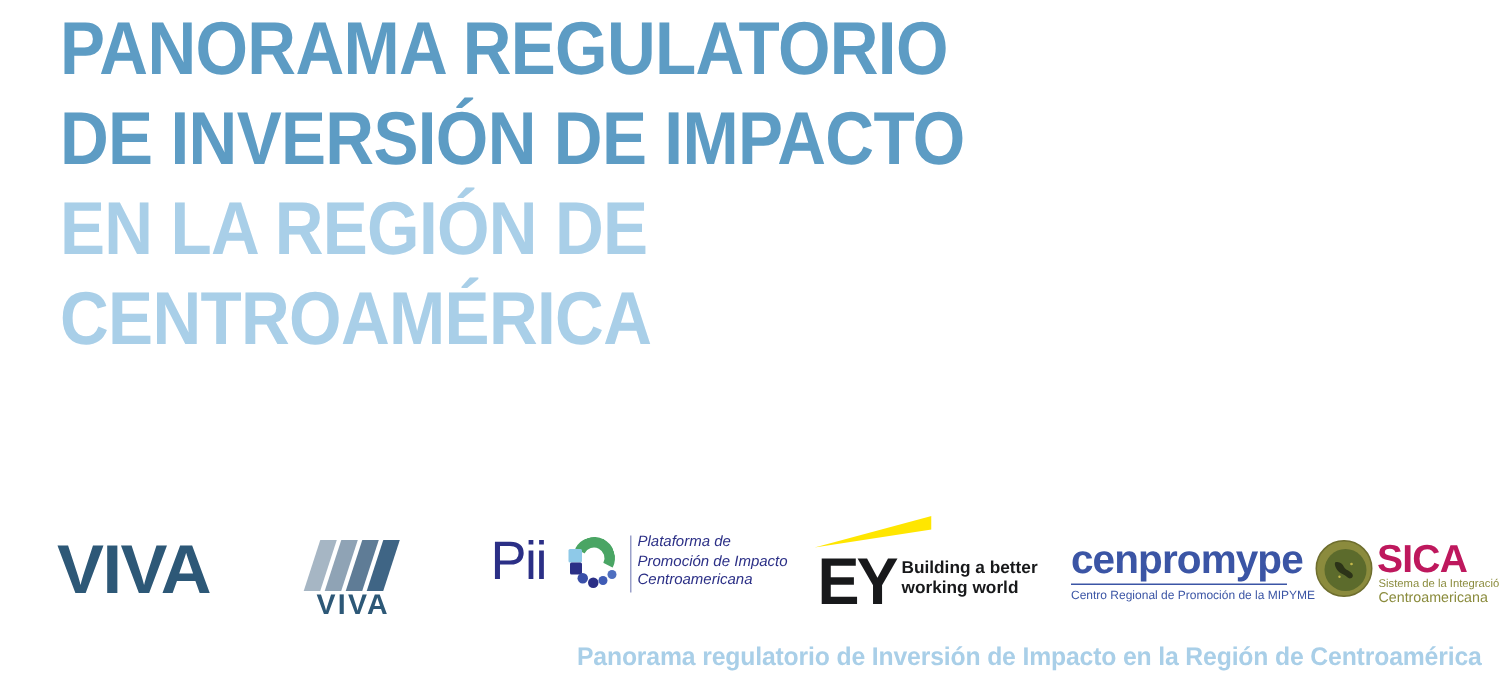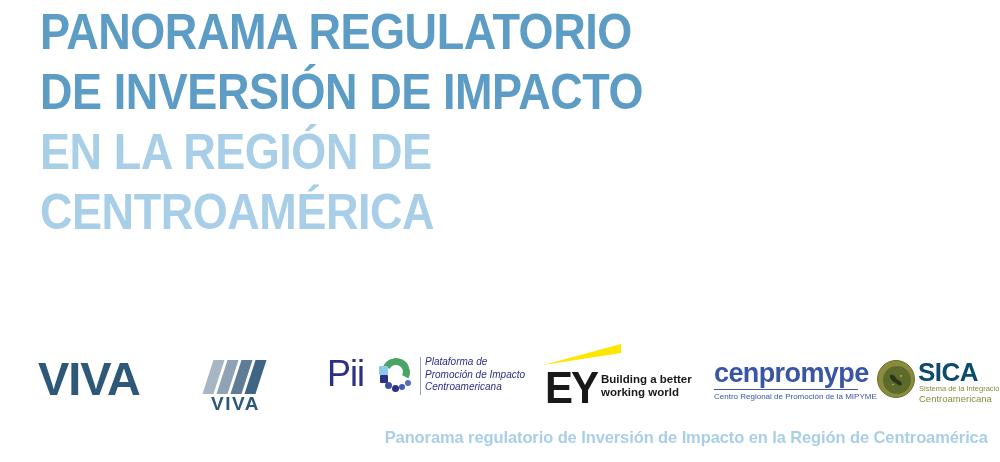--- a/index.html
+++ b/index.html
@@ -147,21 +147,21 @@
     width:28px; height:28px; border-radius:50%;
     background:#5c6b2c;
   }
   .sica-map {
     position:absolute; left:10px; top:10px;
     width:18px; height:18px;
   }
   .sica-word {
     position:absolute; left:41px; top:-1px;
     font-size:26px; font-weight:bold; letter-spacing:-0.5px;
-    color:#0c4a6e; line-height:26px;
+    color:#be185d; line-height:26px;
   }
   .sica-sub {
     position:absolute; left:42px; top:24px;
     font-size:7.5px; line-height:9.5px; color:#8a8b3c;
     white-space:nowrap;
   }
   .sica-sub .l2 { font-size:9.5px; }
 
   
   .footer {

